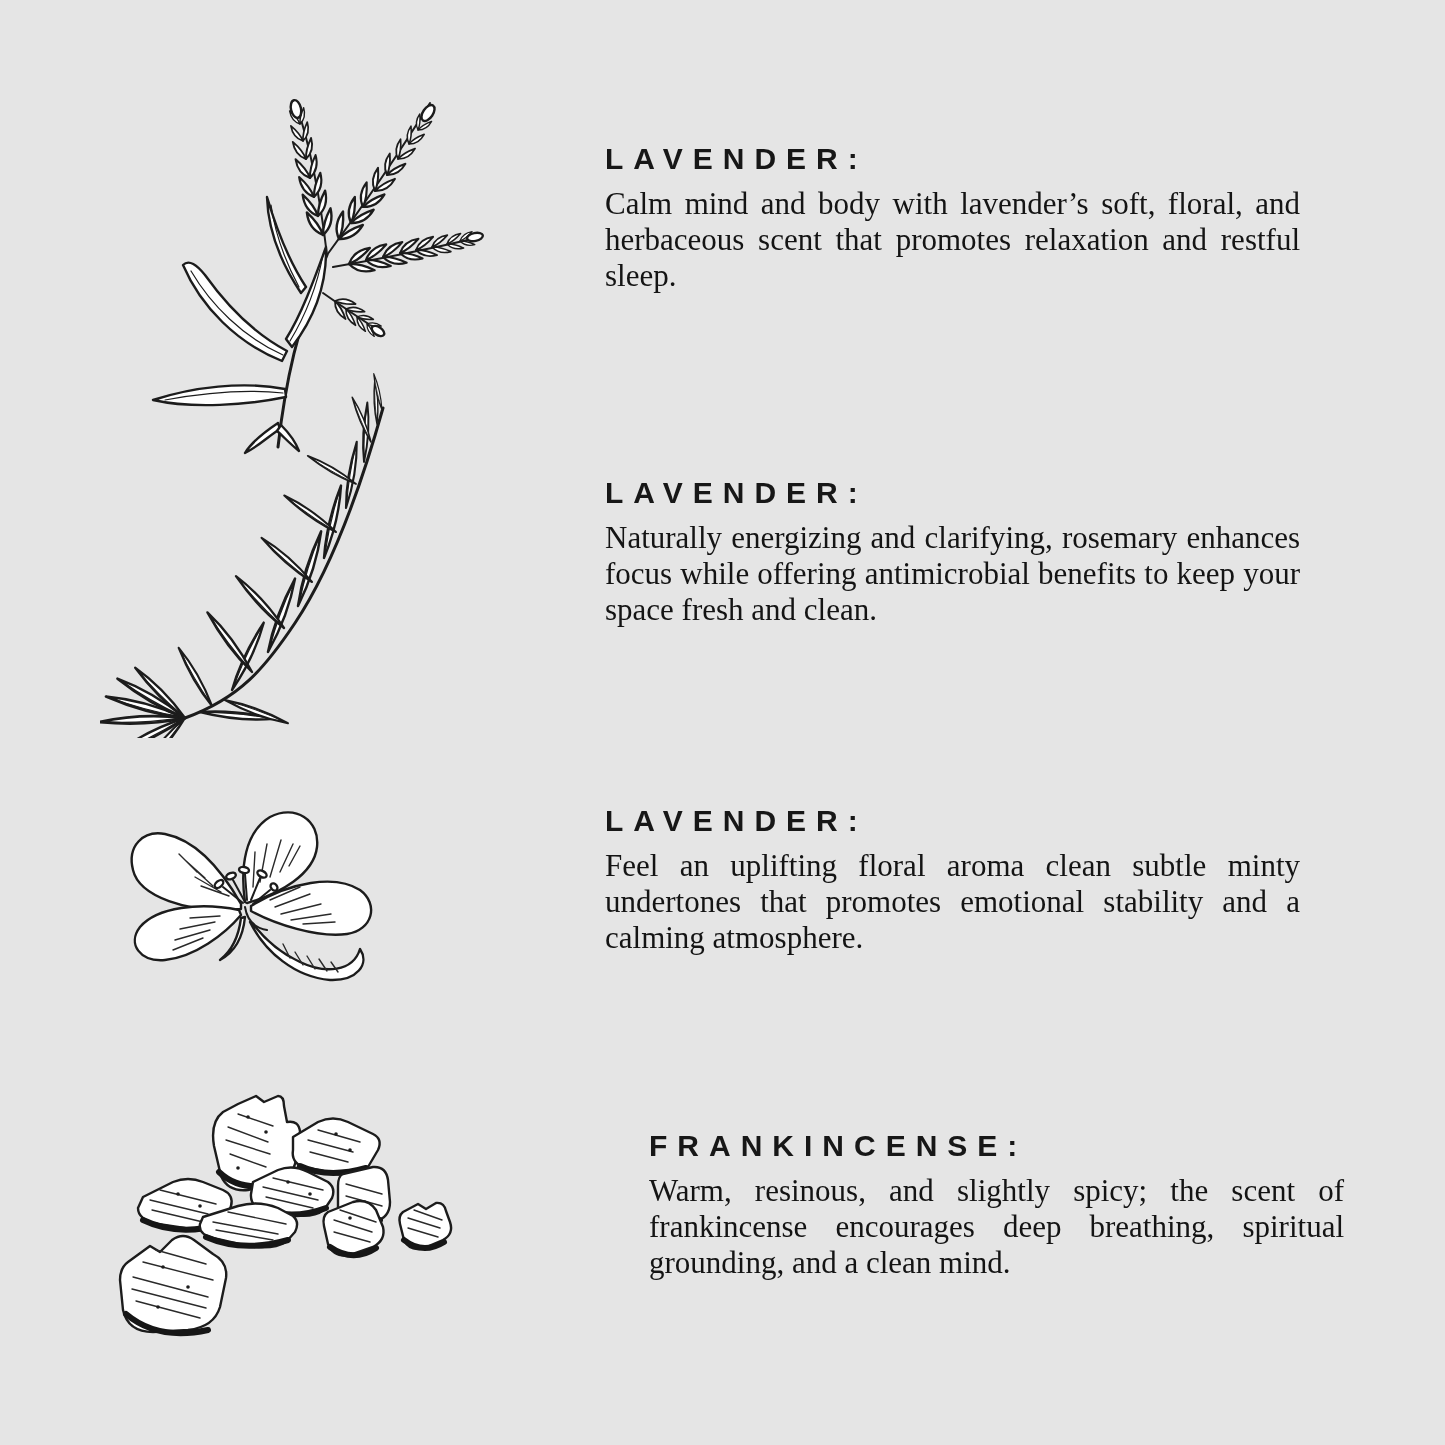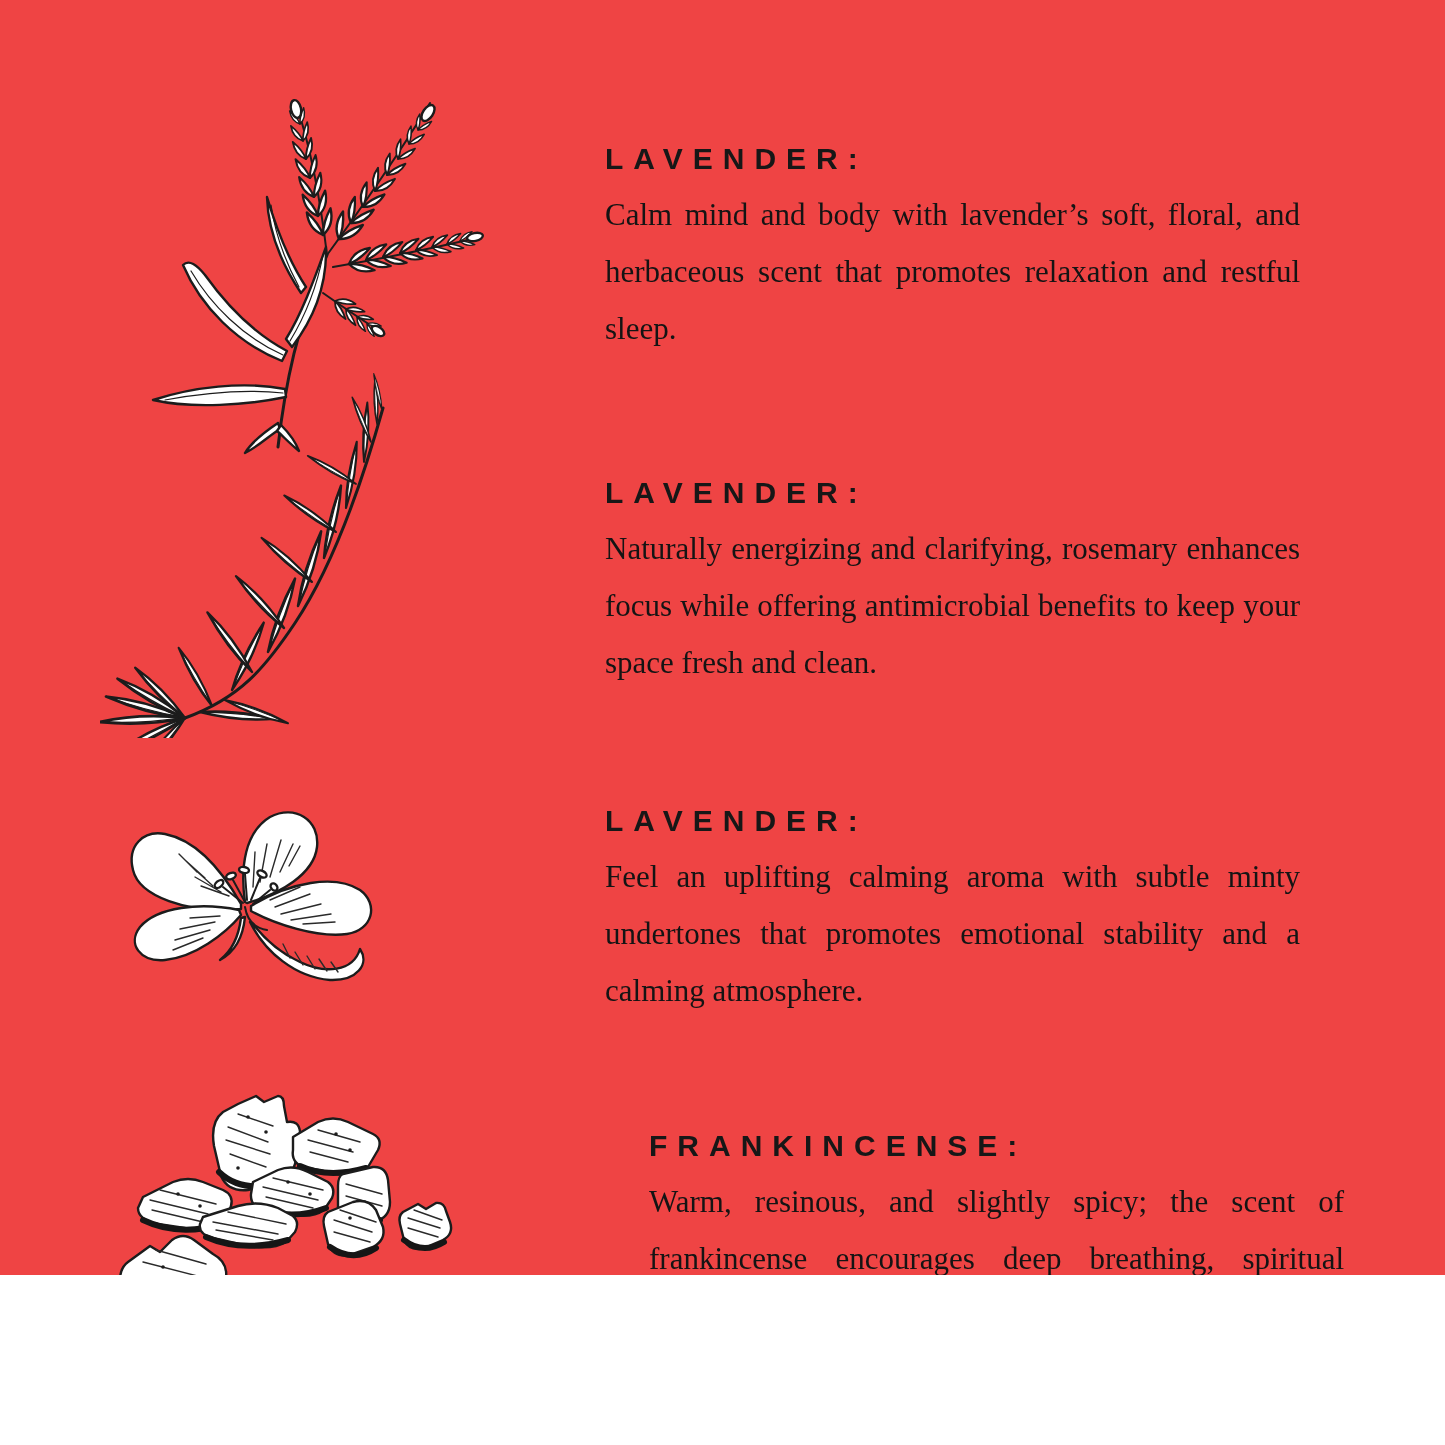--- a/index.html
+++ b/index.html
@@ -1,37 +1,37 @@
 <!DOCTYPE html>
 <html><head>
 <meta charset="utf-8">
 <style>
   html,body{margin:0;padding:0;background:#ffffff;}
   .page{
     position:relative;
-    width:1445px;height:1275px;
-    background:#ef4444;
+    width:1445px;height:1445px;
+    background:#e5e5e5;
     overflow:hidden;
     font-family:"Liberation Serif", serif;
   }
   .fig{position:absolute;margin:0;padding:0;}
   .txt{position:absolute;left:605px;width:695px;}
   .txt h2{
     margin:0 0 10px 0;
     font-family:"Liberation Sans", sans-serif;
     font-weight:700;
     font-size:30px;
     line-height:34px;
     letter-spacing:10px;
     color:#171717;
   }
   .txt p{
     margin:0;
     font-size:31px;
-    line-height:57px;
+    line-height:36px;
     text-align:justify;
     color:#141414;
   }
   
   .txt0{top:142px;} .txt1{top:476px;} .txt2{top:804px;} .txt3{top:1129px;margin-left:44px;}
   .fig0{left:85px;top:45px;width:400px;height:410px;}
   .fig1{left:100px;top:368px;width:330px;height:370px;}
   .fig2{left:95px;top:782px;width:315px;height:265px;}
   .fig3{left:88px;top:1082px;width:400px;height:275px;}
   
@@ -188,21 +188,21 @@
         <ellipse class="ink-outline" cx="136" cy="94" rx="5" ry="3" transform="rotate(-20 136 94)"></ellipse>
         <ellipse class="ink-outline" cx="149" cy="88" rx="5" ry="3" transform="rotate(10 149 88)"></ellipse>
         <ellipse class="ink-outline" cx="167" cy="92" rx="5" ry="3" transform="rotate(30 167 92)"></ellipse>
         <ellipse class="ink-outline" cx="124" cy="102" rx="5" ry="3" transform="rotate(-40 124 102)"></ellipse>
         <ellipse class="ink-outline" cx="179" cy="105" rx="4" ry="3" transform="rotate(50 179 105)"></ellipse>
       </g>
     </svg>
   </figure>
   <div class="txt txt2">
     <h2>LAVENDER:</h2>
-    <p>Feel an uplifting calming aroma with subtle minty undertones that promotes emotional stability and a calming atmosphere.</p>
+    <p>Feel an uplifting floral aroma clean subtle minty undertones that promotes emotional stability and a calming atmosphere.</p>
   </div>
 
   <figure class="fig fig3">
     <svg width="400" height="275" viewBox="0 0 400 275">
       <g>
 
         <path class="ink-outline" d="M150,22 L168,14 L176,20 L190,14 Q196,14 196,24 L199,40 Q211,38 212,50 L208,78 Q204,98 185,102 L160,108 Q140,110 133,94 L126,64 Q122,40 135,30 Z"></path>
         <path class="ink-thick" d="M131,90 Q152,110 186,102"></path>
         <path class="ink-hatch" d="M140,45 L180,60 M138,58 L182,72 M142,72 L178,85 M150,32 L185,44"></path>
         <circle class="ink-dot" cx="160" cy="35" r="1.8"></circle>
@@ -248,16 +248,16 @@
         <path class="ink-thick" d="M38,232 Q70,259 120,248"></path>
         <path class="ink-hatch" d="M45,195 L120,215 M44,207 L118,226 M48,219 L112,236 M55,180 L125,198 M68,168 L118,182"></path>
         <circle class="ink-dot" cx="75" cy="185" r="1.8"></circle>
           <circle class="ink-dot" cx="100" cy="205" r="1.8"></circle>
           <circle class="ink-dot" cx="70" cy="225" r="1.8"></circle>
       </g>
     </svg>
   </figure>
   <div class="txt txt3">
     <h2>FRANKINCENSE:</h2>
-    <p>Warm, resinous, and slightly spicy; the scent of frankincense encourages deep breathing, spiritual grounding, and a calm mind.</p>
+    <p>Warm, resinous, and slightly spicy; the scent of frankincense encourages deep breathing, spiritual grounding, and a clean mind.</p>
   </div>
 
 </div>
 
 </body></html>

